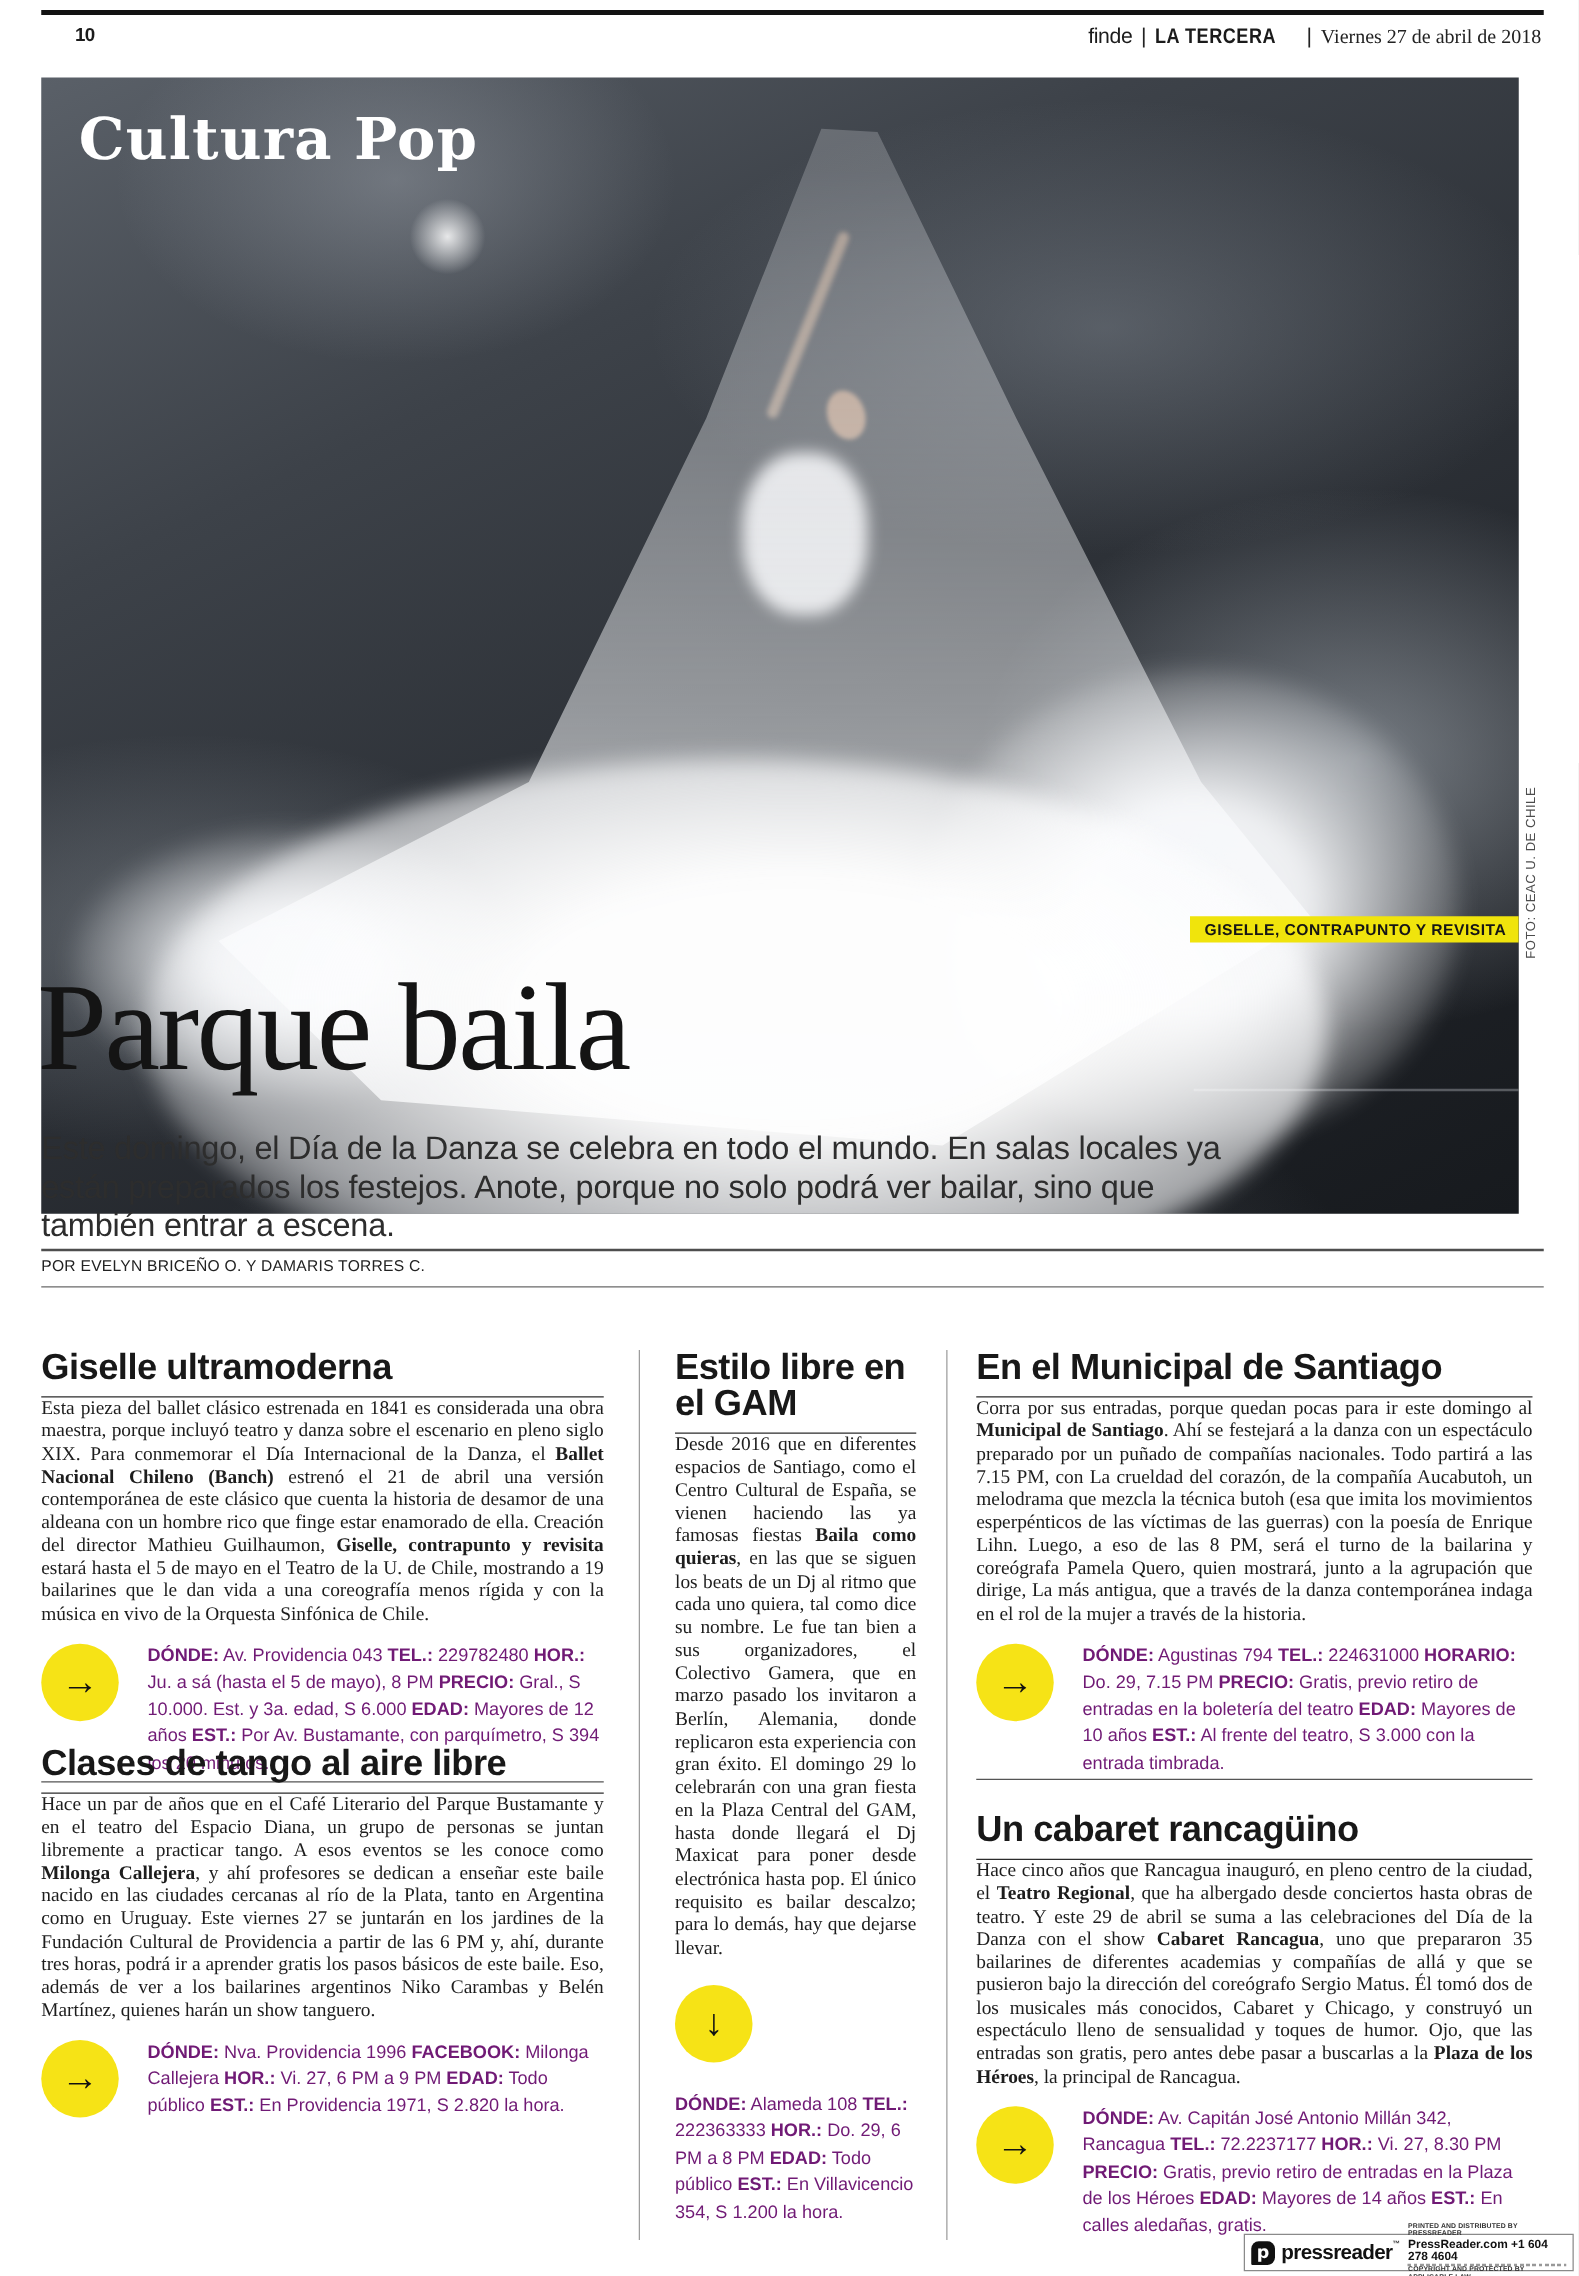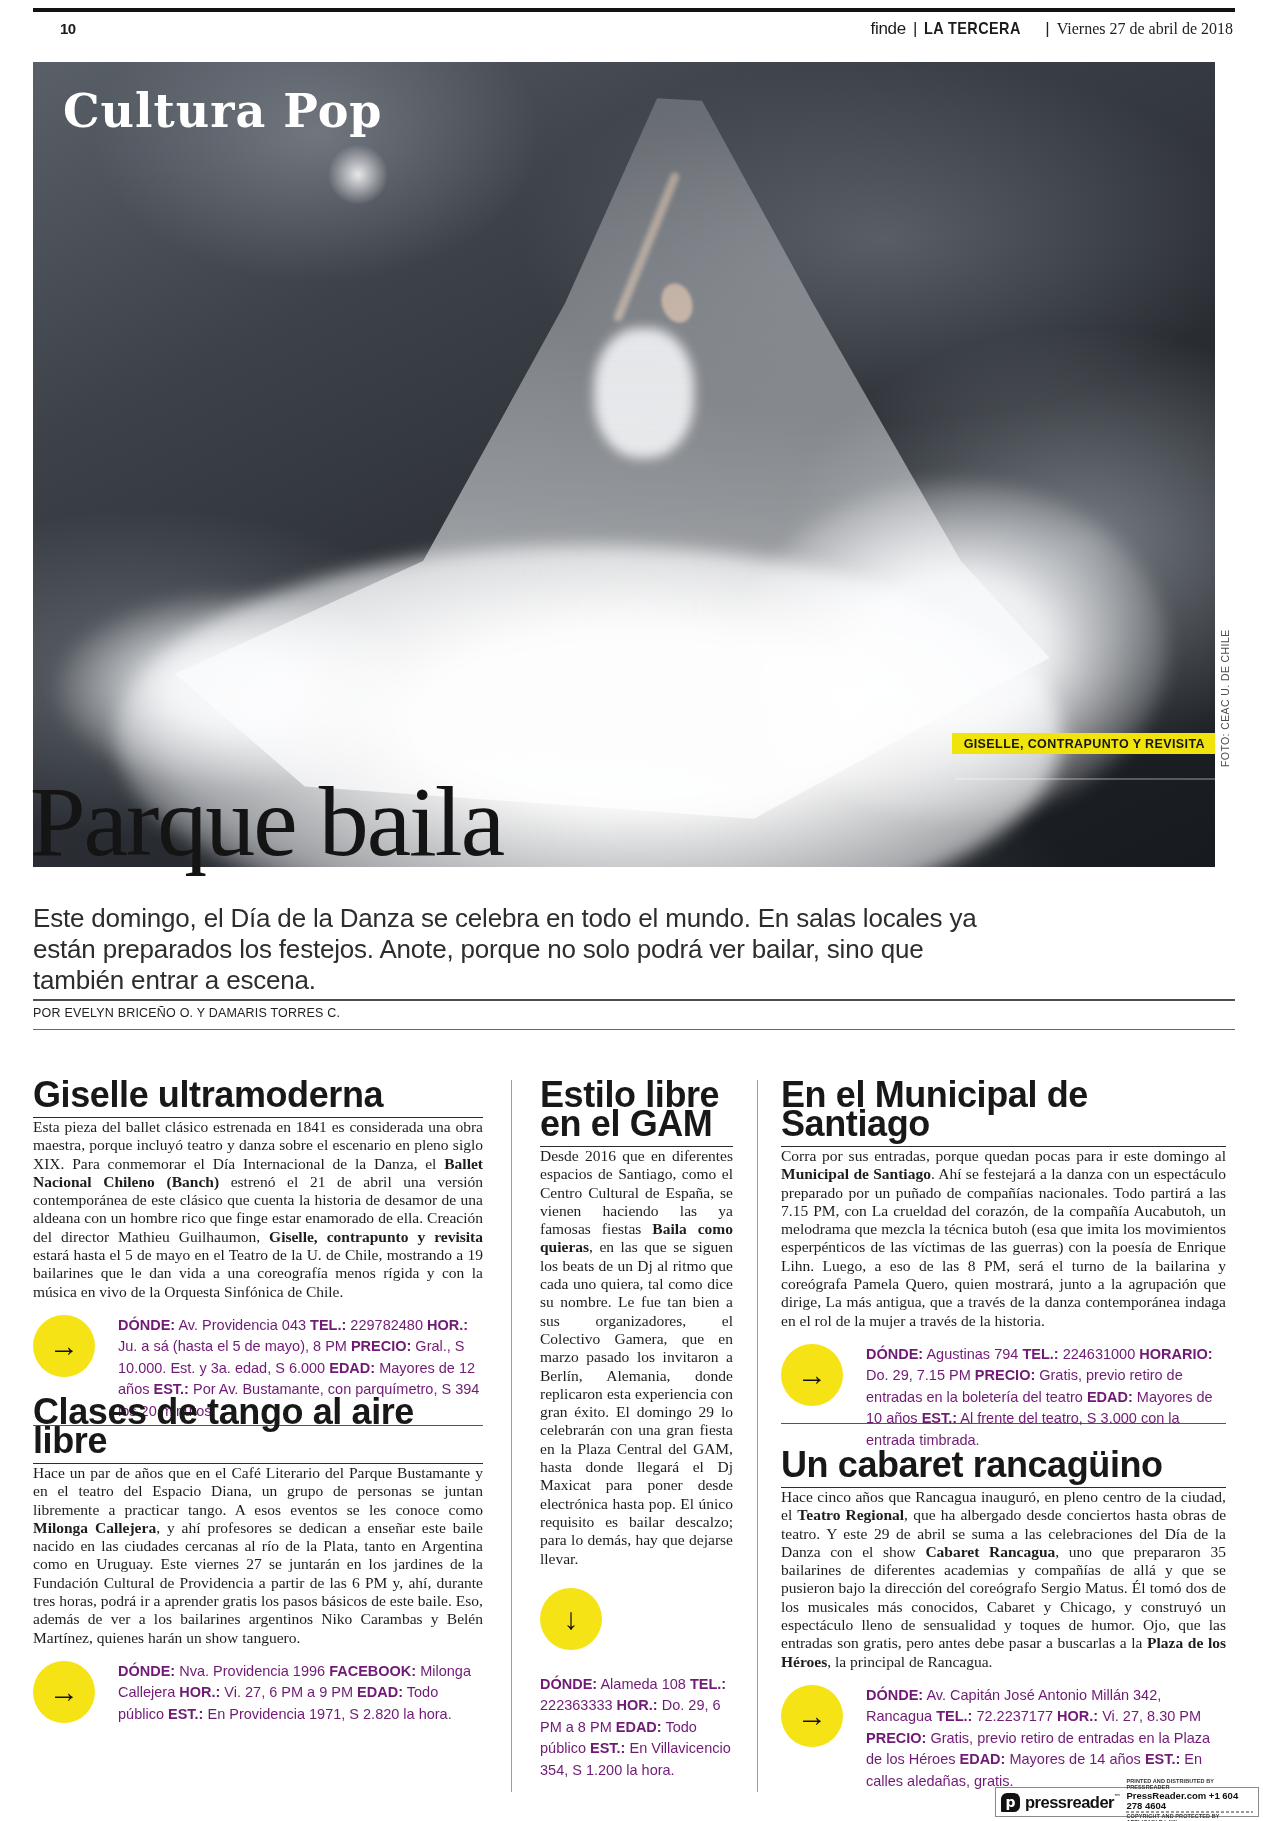--- a/index.html
+++ b/index.html
@@ -10,21 +10,21 @@
   
   .top-rule{left:33px;right:28px;top:8px;height:4px;background:#121212;}
   .page-num{left:33px;top:20px;font-size:15px;font-weight:bold;letter-spacing:-.5px;margin-left:27px;}
   .masthead{right:30px;top:19px;font-size:17px;white-space:nowrap;display:flex;align-items:baseline;gap:7px;}
   .mh-brand{font-weight:normal;letter-spacing:-.3px;}
   .mh-pub{font-weight:bold;display:inline-block;transform:scaleX(.85);transform-origin:left;letter-spacing:.5px;}
   .mh-sep{font-weight:300;color:#222;}
   .mh-date{font-family:"Liberation Serif",serif;font-size:16px;color:#222;}
 
   
-  .photo{left:33px;top:62px;width:1182px;height:805px;overflow:hidden;
+  .photo{left:33px;top:62px;width:1182px;height:909px;overflow:hidden;
     background:
       radial-gradient(circle 42px at 27.5% 14%, rgba(255,255,255,.85), rgba(255,255,255,0) 72%),
       radial-gradient(ellipse 430px 310px at 89% 60%, rgba(188,196,204,.55), rgba(188,196,204,0) 70%),
       radial-gradient(ellipse 520px 260px at 72% 22%, rgba(148,156,166,.38), rgba(148,156,166,0) 70%),
       radial-gradient(ellipse 320px 210px at 24% 9%,  rgba(165,171,180,.42), rgba(165,171,180,0) 70%),
       radial-gradient(ellipse 430px 230px at 10% 76%, rgba(172,180,188,.38), rgba(172,180,188,0) 72%),
       radial-gradient(ellipse 640px 320px at 50% 110%,rgba(118,124,132,.5),  rgba(118,124,132,0) 75%),
       linear-gradient(155deg,#5a6068 0%,#3d4249 28%,#2c3036 55%,#1e2126 80%,#171a1e 100%);}
   .stage-line{left:78%;top:89%;width:22%;height:2px;background:rgba(205,210,216,.35);}
   .fig-arm{left:51.5%;top:13%;width:9px;height:160px;background:#b39a86;opacity:.75;
@@ -66,21 +66,21 @@
   .sec-rule{height:1px;background:#555;}
   .sr1{left:33px;width:450px;top:1425px;} .sr2{left:781px;width:445px;top:1423px;}
 
   section.article{position:absolute;}
   .a1{left:33px;top:1080px;width:450px;}
   .a2{left:33px;top:1397px;width:450px;}
   .a3{left:540px;top:1080px;width:193px;}
   .a4{left:781px;top:1080px;width:445px;}
   .a5{left:781px;top:1450px;width:445px;}
 
-  .art-title{margin:0;font-size:36px;line-height:29px;font-weight:bold;letter-spacing:-.4px;color:#181818;}
+  .art-title{margin:0;font-size:29px;line-height:29px;font-weight:bold;letter-spacing:-.4px;color:#181818;}
   .title-rule{height:1px;background:#2c2c2c;margin-top:8px;}
   .art-body{margin-top:13px;font-family:"Liberation Serif",serif;font-size:15.5px;line-height:18.3px;
     text-align:justify;color:#1d1d1d;}
   .art-body .seg-b{font-weight:bold;} .art-body .seg-i{}
 
   .info-row{display:flex;margin-top:14px;align-items:flex-start;}
   .info-circle{flex:0 0 62px;width:62px;height:62px;border-radius:50%;background:#f6e316;margin-right:23px;
     display:flex;align-items:center;justify-content:center;font-size:30px;font-weight:bold;color:#111;}
   .info-text{font-size:14.5px;line-height:21.5px;color:#701a75;}
   .info-text .seg-b{font-weight:bold;}

